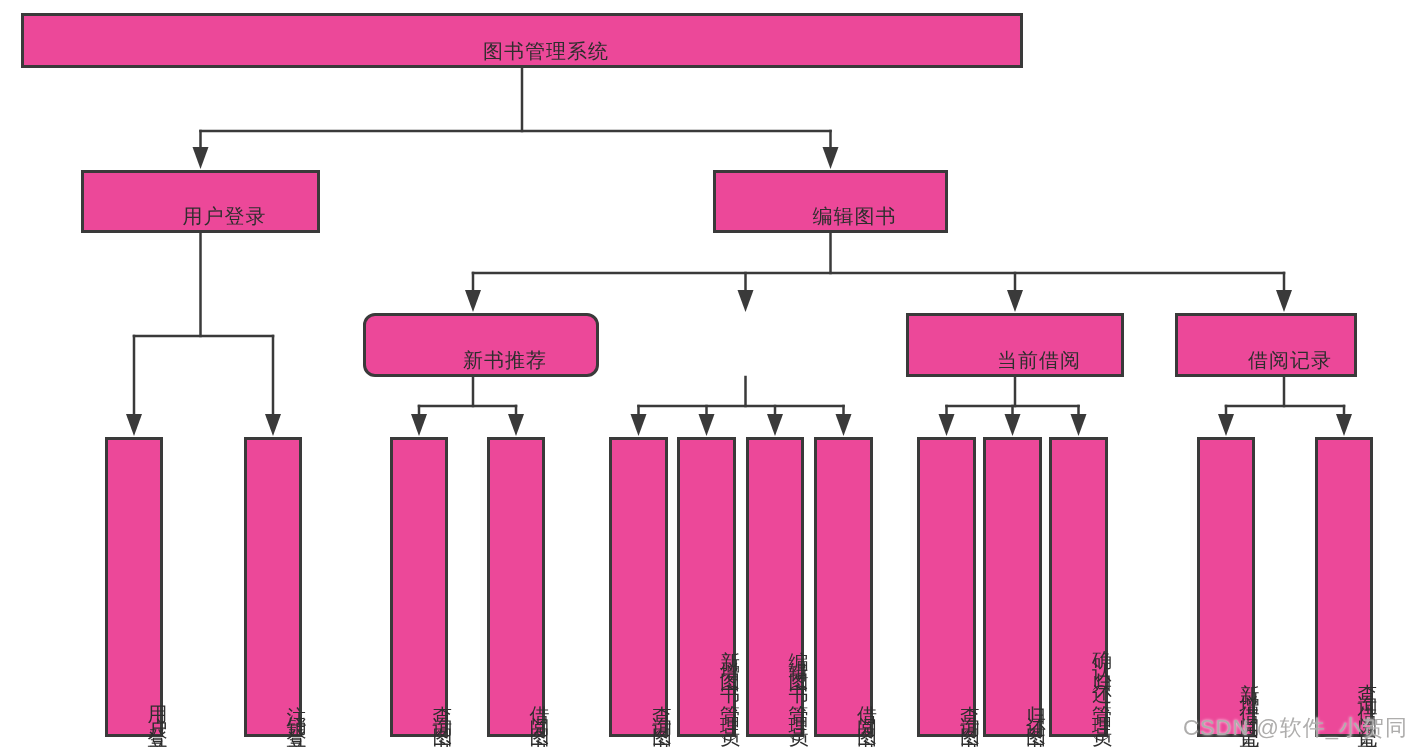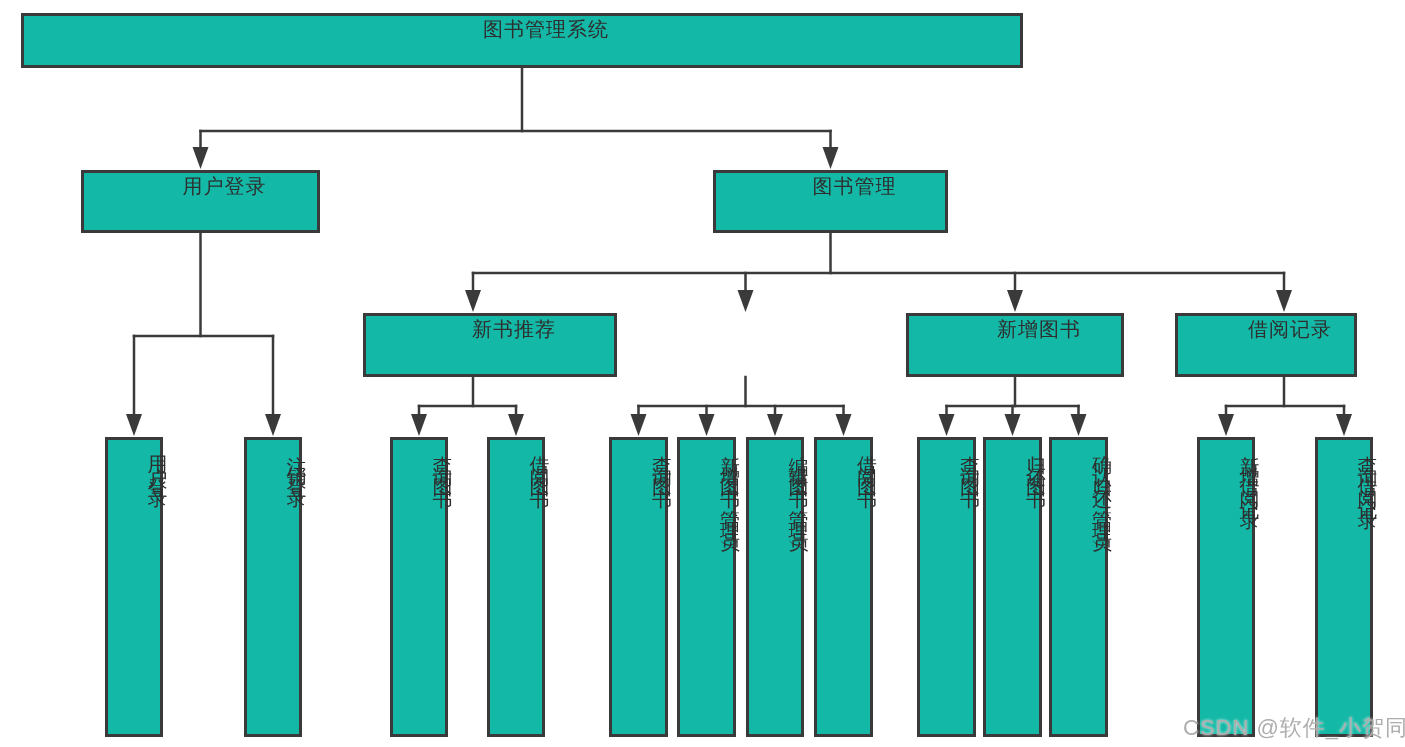--- a/index.html
+++ b/index.html
@@ -13,23 +13,23 @@
   }
   svg.connectors {
     position: absolute;
     left: 0; top: 0;
     width: 1405px; height: 747px;
   }
   .node {
     position: absolute;
     box-sizing: border-box;
     border: 3px solid #3a3a3a;
-    background: #14b8a6;
+    background: #ec4899;
     display: flex;
-    align-items: flex-start;
+    align-items: flex-end;
     justify-content: center;
     color: #2e2e2e;
     padding-left: 48px;
   }
   .node.h { font-size: 20px; letter-spacing: 1px; }
   .node.v .lbl {
     writing-mode: vertical-rl;
     text-orientation: mixed;
     font-size: 20px;
     letter-spacing: 11px;
@@ -109,28 +109,28 @@
     </svg>
 
   <div class="node h" style="left: 21px; top: 13px; width: 1002px; height: 55px;">
     <span class="lbl">图书管理系统</span>
   </div>
 
   <div class="node h" style="left: 81px; top: 170px; width: 239px; height: 63px;">
     <span class="lbl">用户登录</span>
   </div>
   <div class="node h" style="left: 713px; top: 170px; width: 235px; height: 63px;">
-    <span class="lbl">图书管理</span>
+    <span class="lbl">编辑图书</span>
   </div>
 
-  <div class="node h" style="left: 363px; top: 313px; width: 254px; height: 64px;">
+  <div class="node h" style="left: 363px; top: 313px; width: 236px; height: 64px; border-radius: 12px;">
     <span class="lbl">新书推荐</span>
   </div>
   <div class="node h" style="left: 906px; top: 313px; width: 218px; height: 64px;">
-    <span class="lbl">新增图书</span>
+    <span class="lbl">当前借阅</span>
   </div>
   <div class="node h" style="left: 1175px; top: 313px; width: 182px; height: 64px;">
     <span class="lbl">借阅记录</span>
   </div>
 
   <div class="node v" style="left: 105px; top: 437px; width: 58px; height: 300px;">
     <span class="lbl">用户登录</span>
   </div>
   <div class="node v" style="left: 244px; top: 437px; width: 58px; height: 300px;">
     <span class="lbl">注销登录</span>

